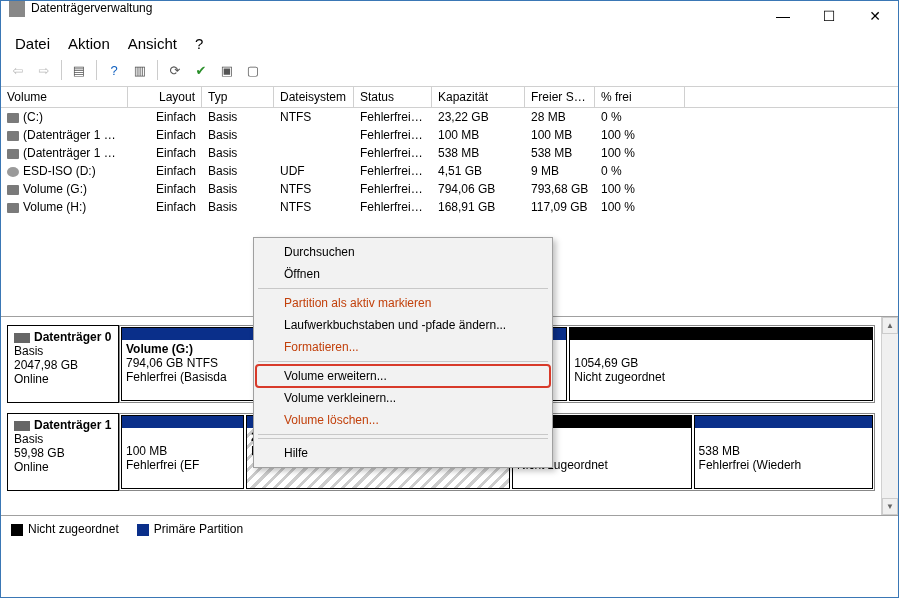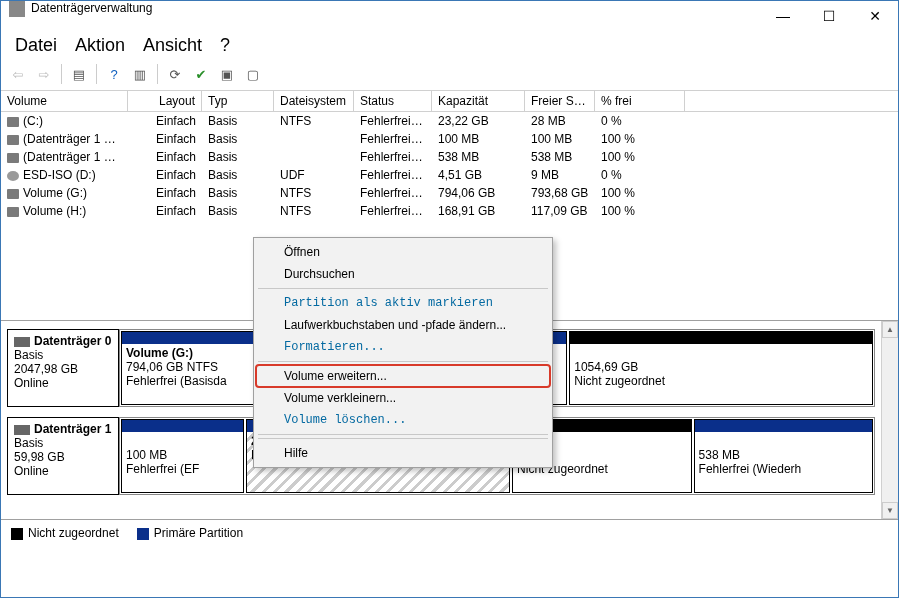--- a/index.html
+++ b/index.html
@@ -13,21 +13,21 @@
     height: 598px;
     overflow: hidden;
     border: 1px solid #3a77b5;
   }
   
   .title-bar { display:flex; align-items:flex-start; height:30px; padding:0 0 0 8px; background:#fff; }
   .title-bar .app-icon { width:16px; height:16px; margin-right:6px; background:#888; display:inline-block; }
   .title-bar .title { flex:1; font-size:12px; color:#000; }
   .title-bar .win-btn { width:46px; height:30px; display:flex; align-items:center; justify-content:center; font-family:inherit; font-size:14px; }
   
-  .menu-bar { display:flex; gap:2px; padding:2px 6px; font-size:18px; }
+  .menu-bar { display:flex; gap:2px; padding:2px 6px; font-size:15px; }
   .menu-bar span { padding:2px 8px; }
   
   .toolbar { display:flex; gap:4px; padding:3px 6px 5px; border-bottom:1px solid #d0d0d0; align-items:center; }
   .toolbar .tbtn { width:22px; height:22px; border:1px solid transparent; display:flex; align-items:center; justify-content:center; font-size:13px; color:#555; }
   .toolbar .tbtn.disabled { opacity:.4; }
   .toolbar .sep { width:1px; height:20px; background:#ccc; margin:0 2px; }
   
   .list-container { height:230px; border-bottom:1px solid #a0a0a0; overflow:hidden; }
   .list-header { display:flex; background:#fff; border-bottom:1px solid #d0d0d0; }
   .list-header .col { padding:3px 6px; border-right:1px solid #d0d0d0; font-size:12px; white-space:nowrap; overflow:hidden; text-overflow:ellipsis; }
@@ -64,21 +64,21 @@
   .part.hatched { background-image:repeating-linear-gradient(135deg,#fff 0 5px,#ccc 5px 8px); }
   .part b { font-weight:bold; }
   
   .legend { border-top:1px solid #a0a0a0; padding:6px 10px; display:flex; gap:18px; font-size:12px; }
   .legend .sw { display:inline-block; width:12px; height:12px; margin-right:5px; vertical-align:middle; }
   .legend .sw.black { background:#000; }
   .legend .sw.blue  { background:#0a2f8a; }
   
   .context-menu { position:absolute; background:#f2f2f2; border:1px solid #a0a0a0; box-shadow:3px 3px 6px rgba(0,0,0,.25); padding:3px 2px; font-size:12px; z-index:50; }
   .context-menu .mi { padding:4px 18px 4px 28px; white-space:nowrap; }
-  .context-menu .mi.disabled { color:#0369a1;font-family:Liberation Mono, monospace; }
+  .context-menu .mi.disabled { color:#c2410c; }
   .context-menu .mi.highlight { outline:2px solid #d83a2a; outline-offset:-1px; border-radius:3px; }
   .context-menu .msep { height:1px; background:#c8c8c8; margin:3px 2px; }
 </style>
 </head>
 <body>
 
 <div class="title-bar">
   <span class="app-icon"></span>
   <span class="title">Datenträgerverwaltung</span>
   <div class="win-btn">—</div>
@@ -242,22 +242,22 @@
    <div class="arrow">▼</div>
  </div>
 </div>
 
 <div class="legend">
   <span><span class="sw black"></span><span>Nicht zugeordnet</span></span>
   <span><span class="sw blue"></span><span>Primäre Partition</span></span>
 </div>
 
 <div class="context-menu" style="left:253px; top:237px; width:300px;">
+  <div class="mi">Durchsuchen</div>
   <div class="mi">Öffnen</div>
-  <div class="mi">Durchsuchen</div>
   <div class="msep"></div>
   <div class="mi disabled">Partition als aktiv markieren</div>
   <div class="mi">Laufwerkbuchstaben und -pfade ändern...</div>
   <div class="mi disabled">Formatieren...</div>
   <div class="msep"></div>
   <div class="mi highlight">Volume erweitern...</div>
   <div class="mi">Volume verkleinern...</div>
   <div class="mi disabled">Volume löschen...</div>
   <div class="msep"></div>
   <div class="msep"></div>

